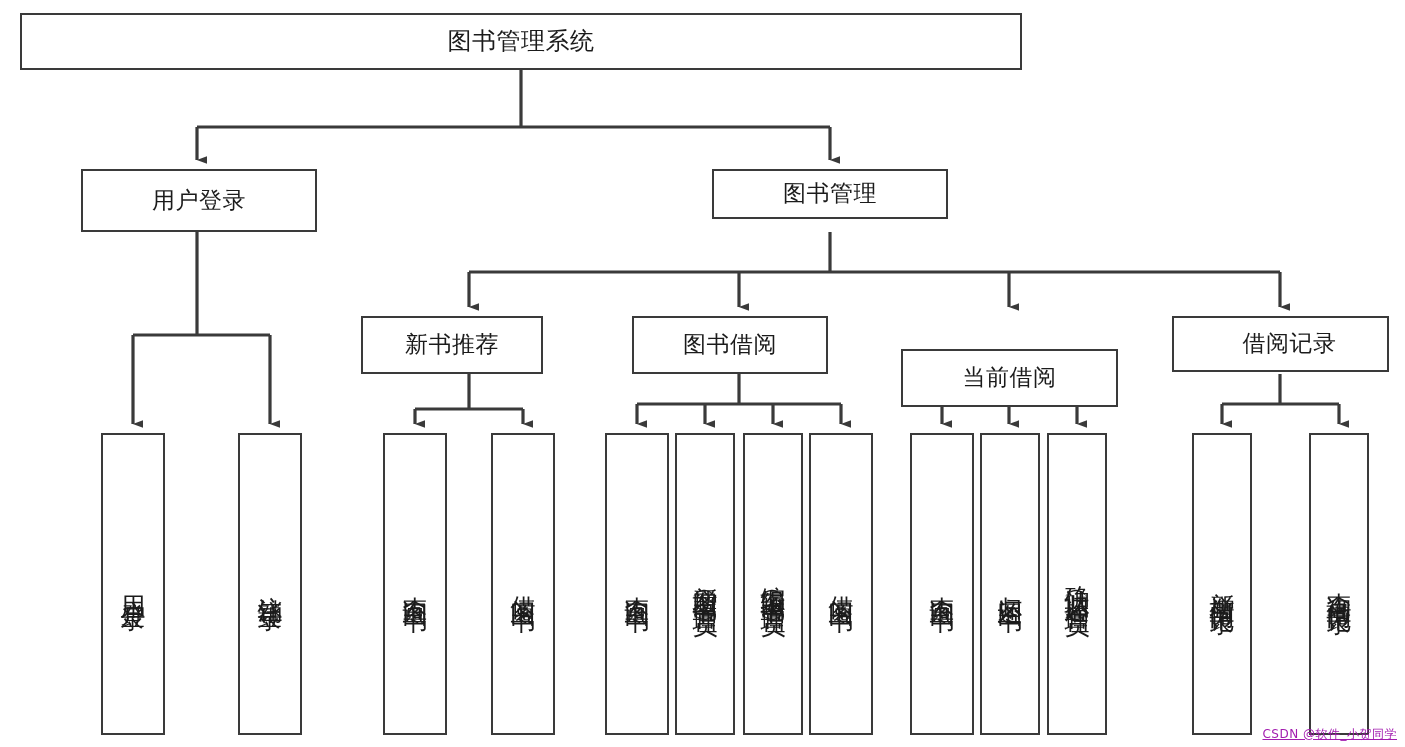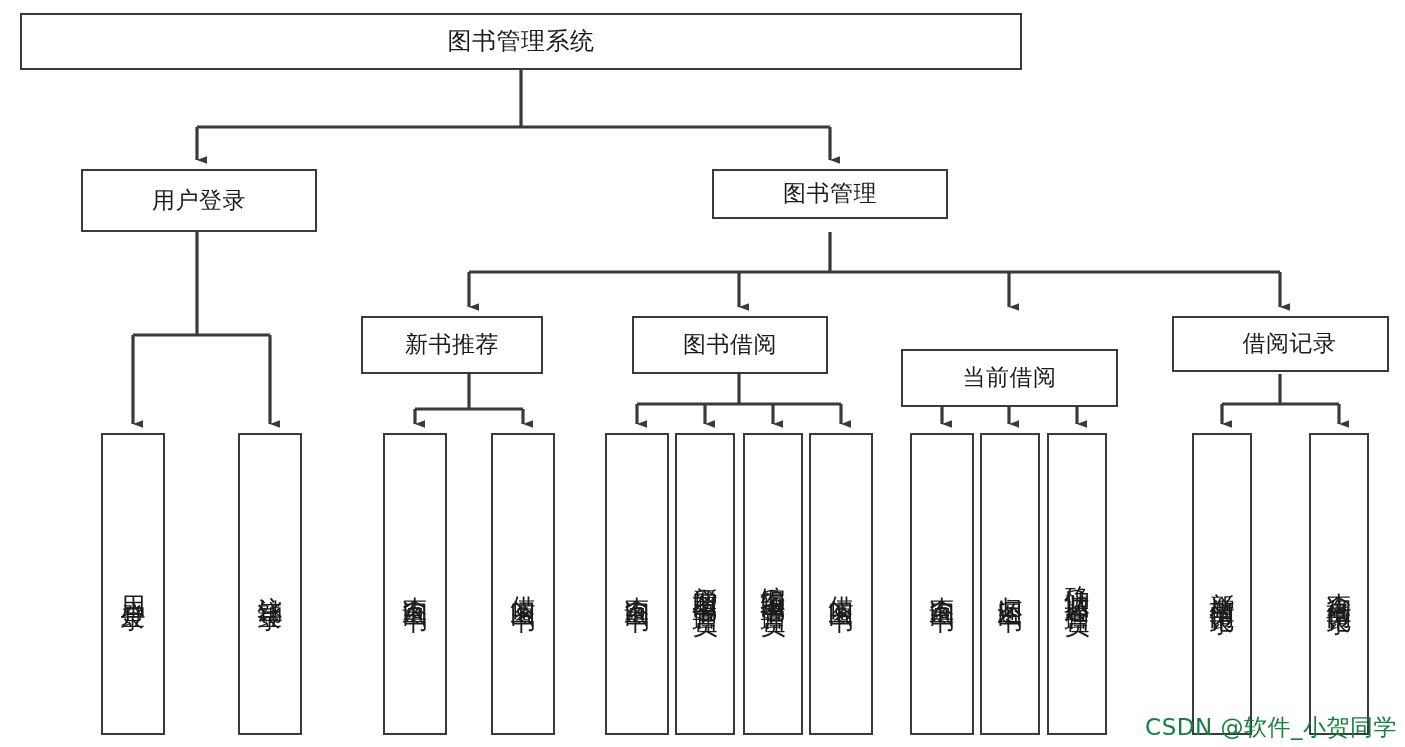--- a/index.html
+++ b/index.html
@@ -59,25 +59,26 @@
     text-orientation: upright;
     font-size: 25px;
     line-height: 1.0;
     letter-spacing: 4px;
     white-space: nowrap;
   }
   .watermark {
     position: absolute;
     right: 8px;
     bottom: 4px;
-    font-size: 23px;
-    color: #15803d;
+    font-size: 12px;
+    color: #a21caf;
     letter-spacing: 0.5px;
     white-space: nowrap;
     user-select: none;
+    text-decoration: underline;
   }
 </style>
 </head>
 <body>
 
 <div id="diagram-root">
 
   <svg class="connector-layer" viewBox="0 0 1405 747" preserveAspectRatio="none">
     <defs>
       <marker id="arrowhead" markerWidth="9" markerHeight="11" refX="4.2" refY="10.4" orient="auto" markerUnits="userSpaceOnUse">

